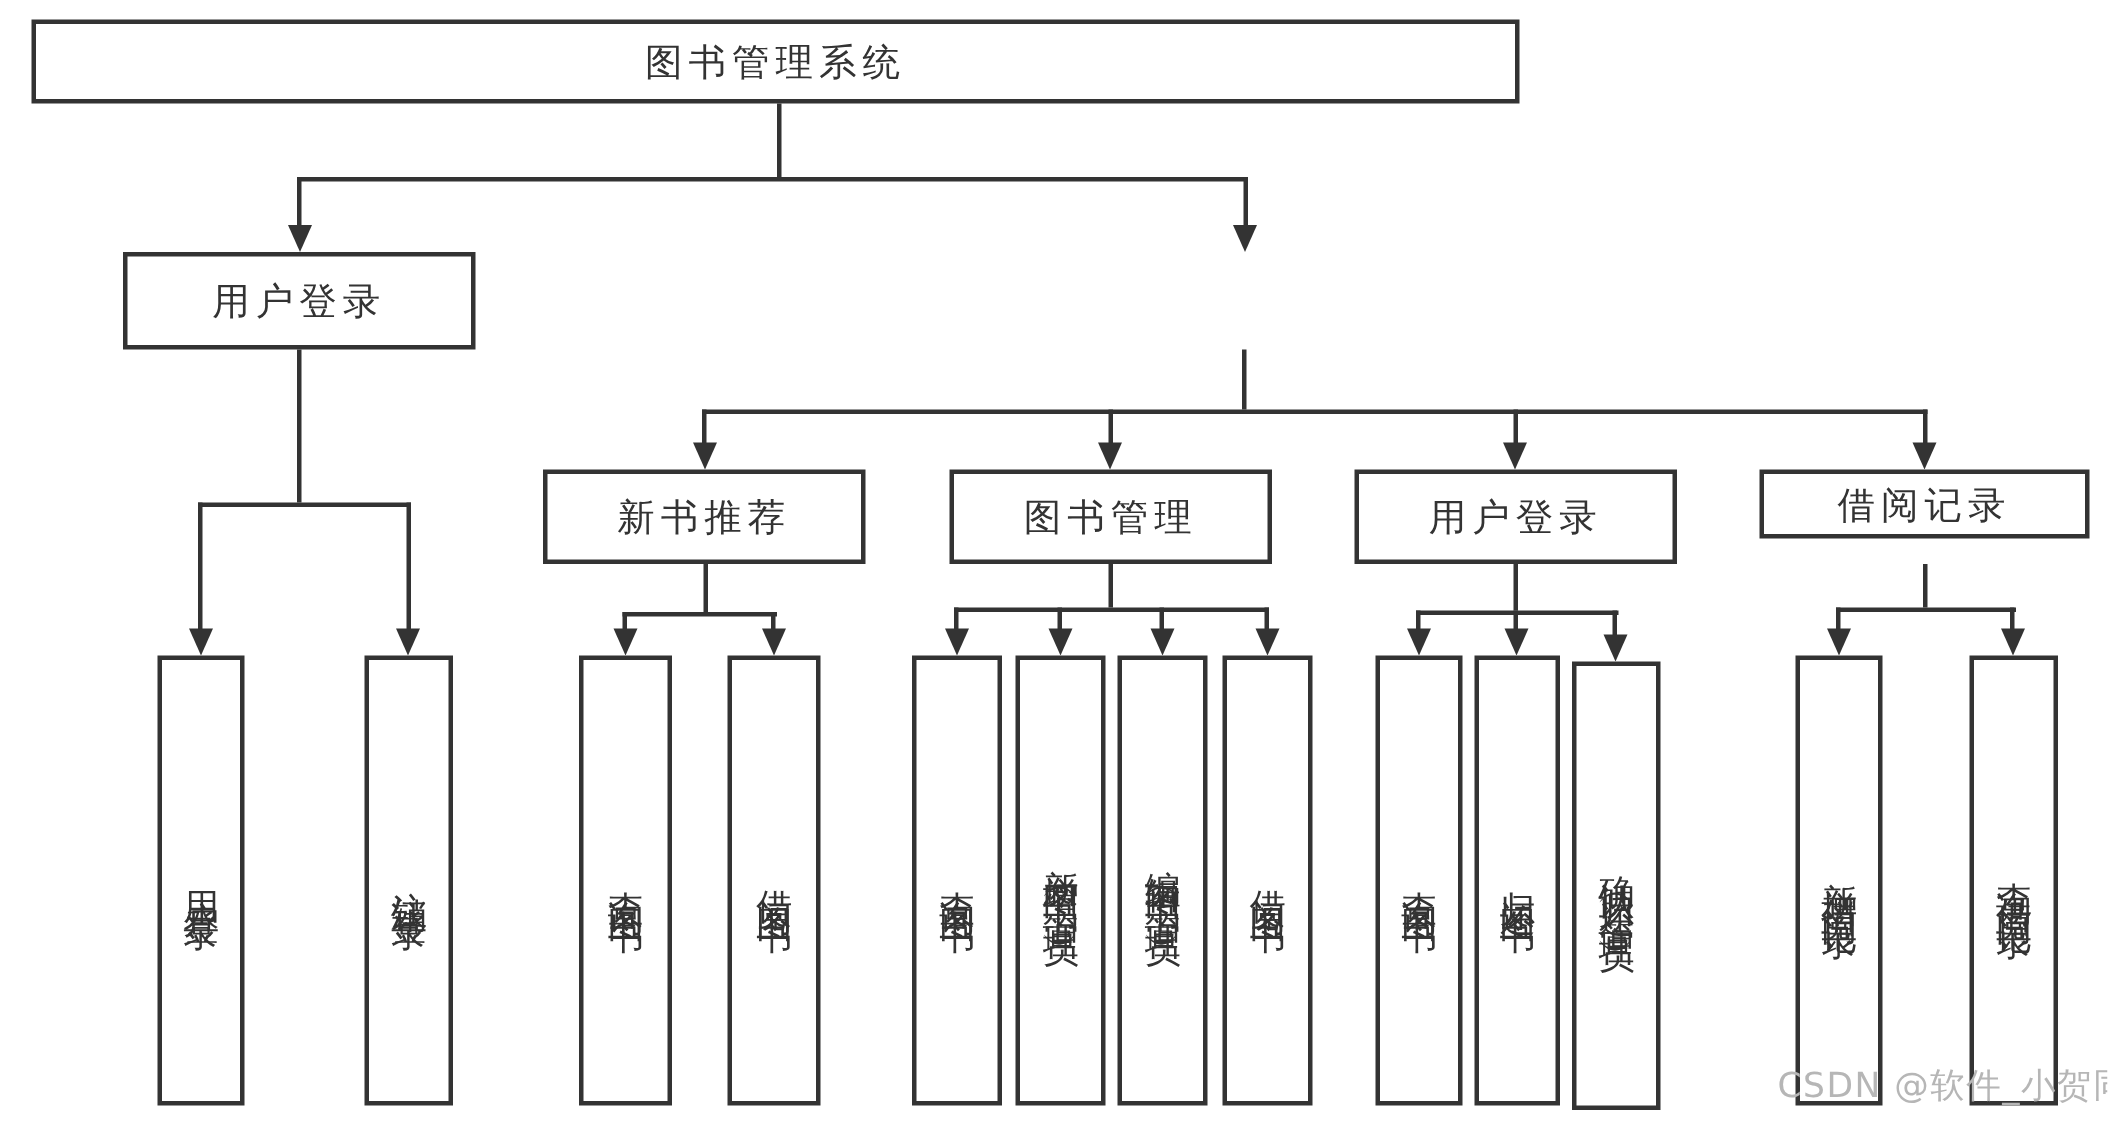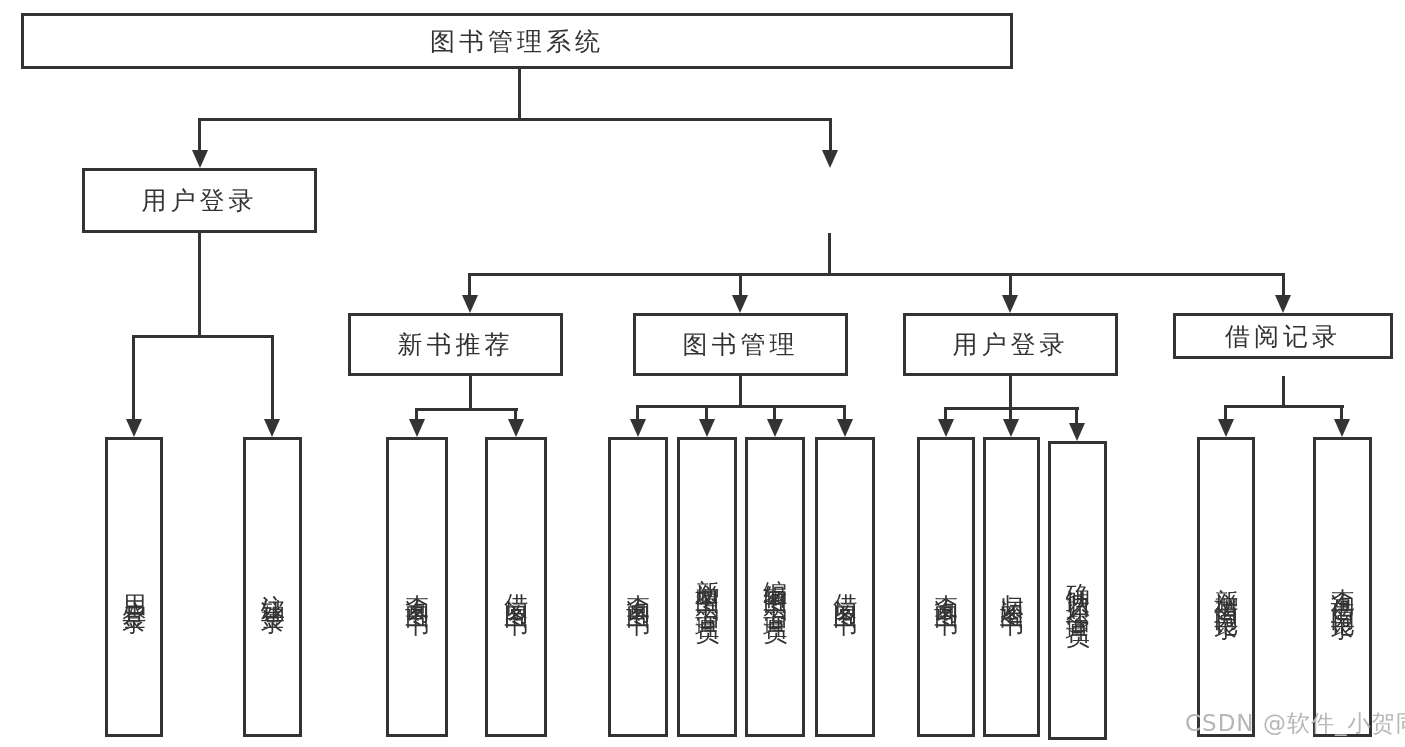--- a/index.html
+++ b/index.html
@@ -85,21 +85,21 @@
   <div class="hline" style="left:468px;top:273px;width:817px"></div>
   <div class="vline" style="left:468px;top:273px;height:24px"></div>
   <div class="arrow" style="left:462px;top:295px"></div>
   <div class="vline" style="left:739px;top:273px;height:24px"></div>
   <div class="arrow" style="left:732px;top:295px"></div>
   <div class="vline" style="left:1009px;top:273px;height:24px"></div>
   <div class="arrow" style="left:1002px;top:295px"></div>
   <div class="vline" style="left:1282px;top:273px;height:24px"></div>
   <div class="arrow" style="left:1275px;top:295px"></div>
 
-  <div class="box" style="left:348px;top:313px;width:215px;height:63px">新书推荐</div>
+  <div class="box" style="left:362px;top:313px;width:215px;height:63px">新书推荐</div>
   <div class="box" style="left:633px;top:313px;width:215px;height:63px">图书管理</div>
   <div class="box" style="left:903px;top:313px;width:215px;height:63px">用户登录</div>
   <div class="box" style="left:1173px;top:313px;width:220px;height:46px">借阅记录</div>
 
   <div class="vline" style="left:469px;top:376px;height:32px"></div>
   <div class="hline" style="left:415px;top:408px;width:103px"></div>
   <div class="vline" style="left:415px;top:408px;height:12px"></div>
   <div class="arrow" style="left:409px;top:419px"></div>
   <div class="vline" style="left:514px;top:408px;height:12px"></div>
   <div class="arrow" style="left:508px;top:419px"></div>

